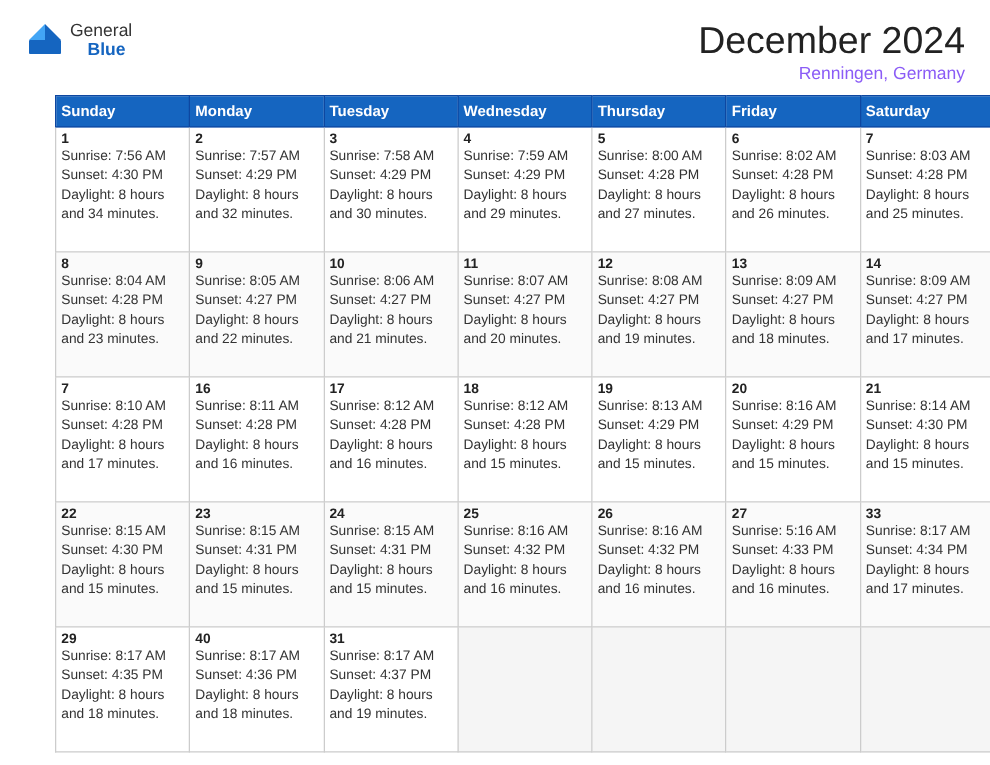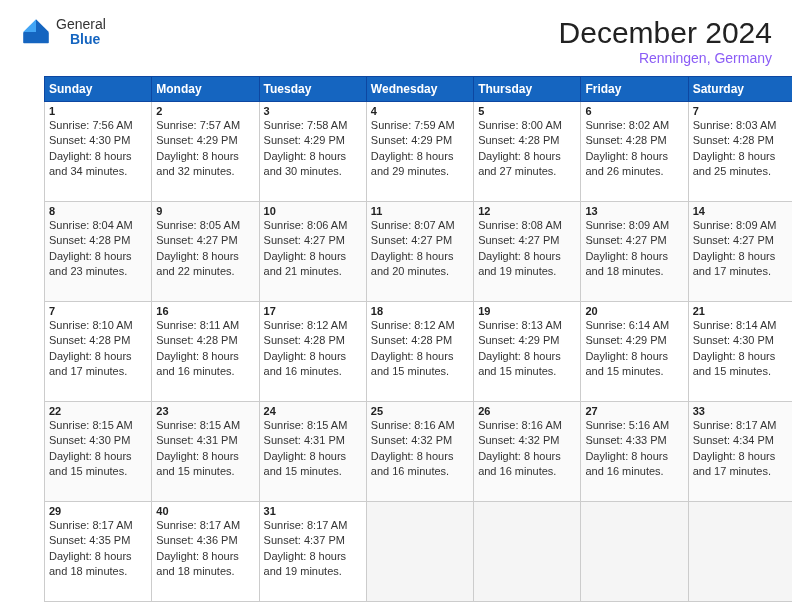--- a/index.html
+++ b/index.html
@@ -271,21 +271,21 @@
           </td>
           <td>
             <span class="day-num">19</span>
             <div class="day-content">Sunrise: 8:13 AM
 Sunset: 4:29 PM
 Daylight: 8 hours
 and 15 minutes.</div>
           </td>
           <td>
             <span class="day-num">20</span>
-            <div class="day-content">Sunrise: 6:14 AM
+            <div class="day-content">Sunrise: 8:16 AM
 Sunset: 4:29 PM
 Daylight: 8 hours
 and 15 minutes.</div>
           </td>
           <td>
             <span class="day-num">21</span>
             <div class="day-content">Sunrise: 8:14 AM
 Sunset: 4:30 PM
 Daylight: 8 hours
 and 15 minutes.</div>

